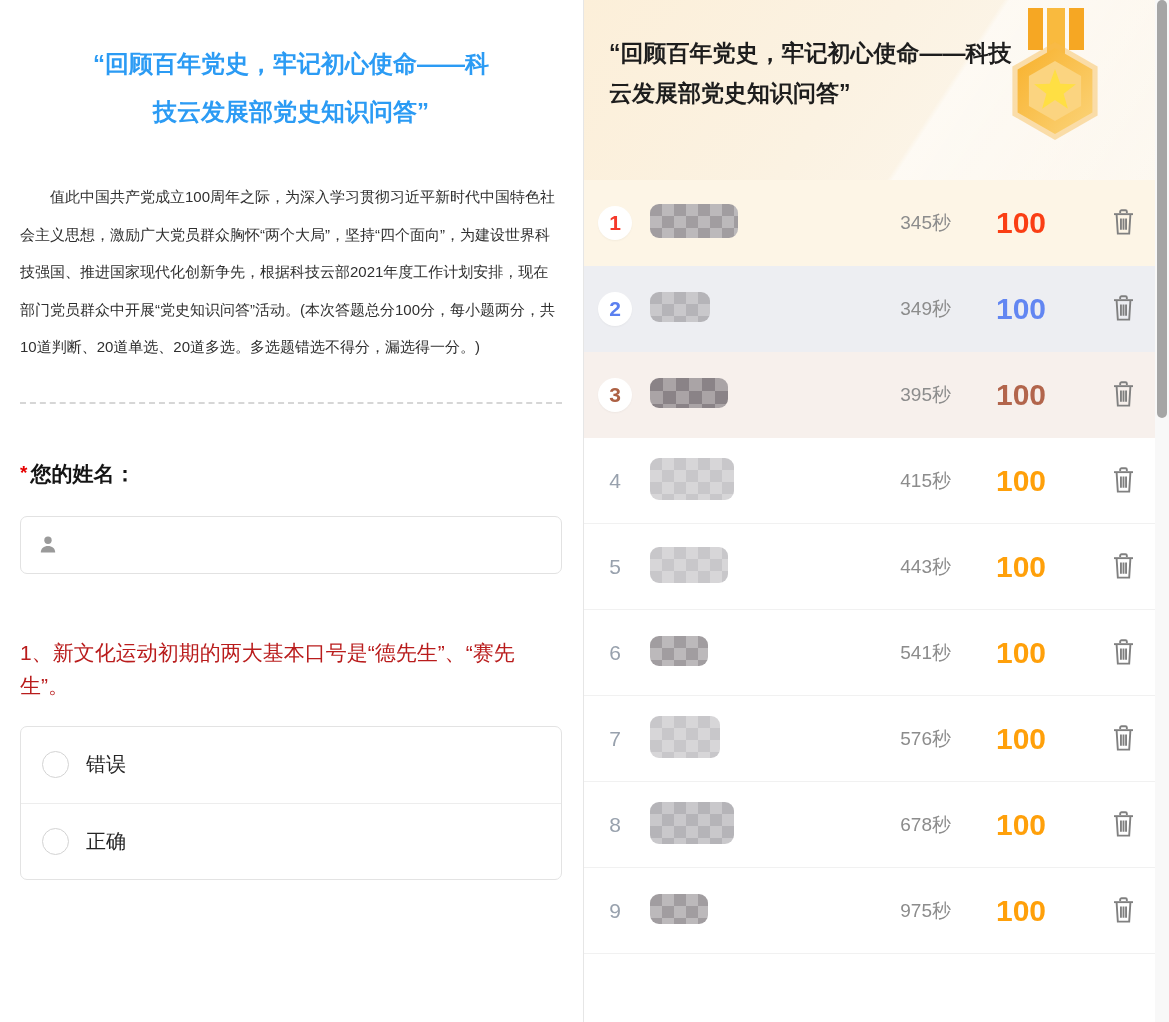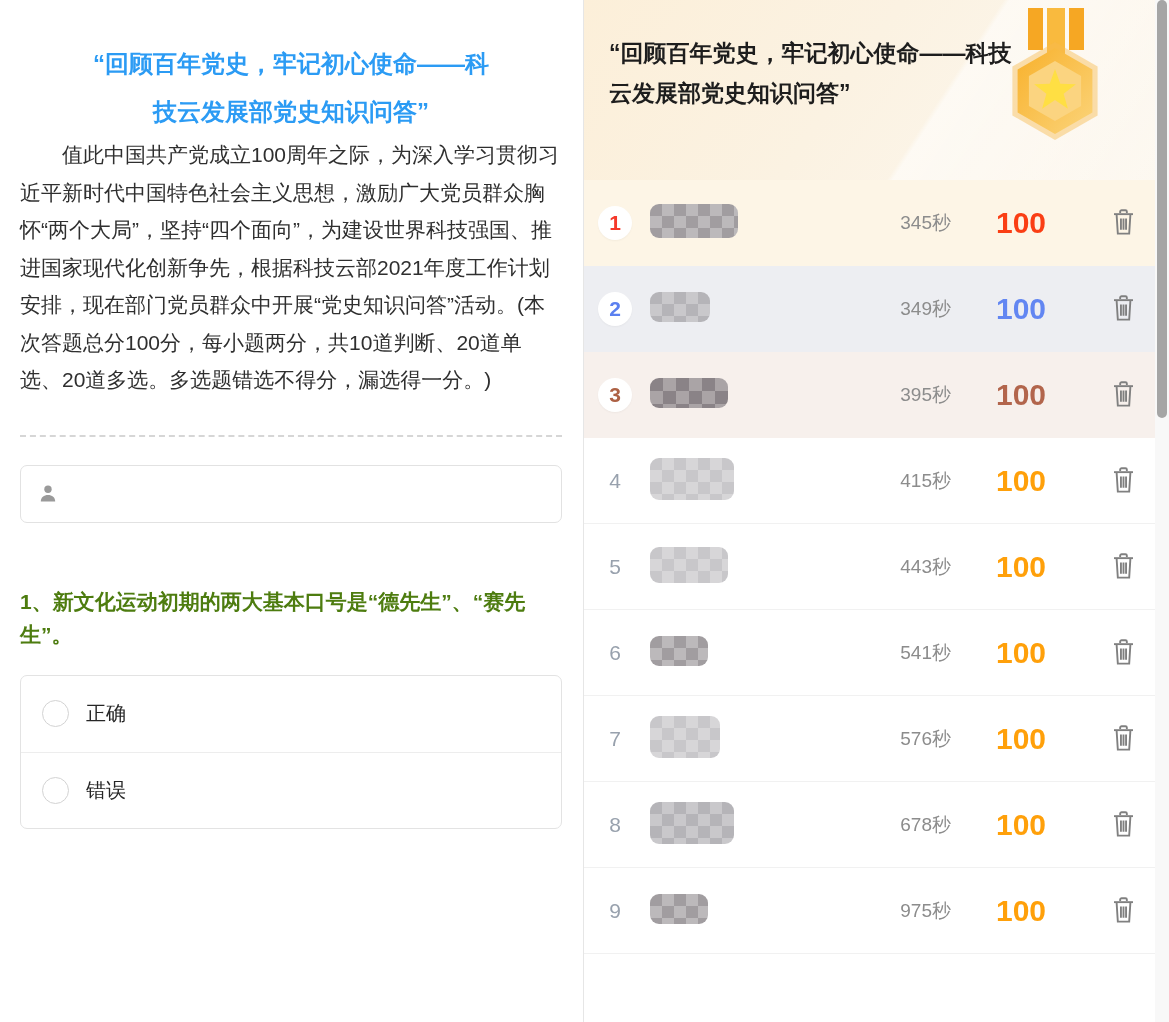--- a/index.html
+++ b/index.html
@@ -3,29 +3,29 @@
 <meta charset="utf-8">
 <style>
   * { box-sizing: border-box; margin: 0; padding: 0; }
   html,body { width:1169px; height:1022px; }
   body { font-family:"Liberation Sans","DejaVu Sans",sans-serif; background:#fff; overflow:hidden; }
   .screen { width:1169px; height:1022px; display:flex; overflow:hidden; background:#fff;align-items:flex-end; }
 
   
   .left-pane { width:584px; height:100%; border-right:1px solid #e6e6e6; padding:0 21px 0 20px; overflow:hidden; background:#fff; }
   .form-title { margin:40px auto 0; width:410px; text-align:center; font-size:24px; font-weight:bold; line-height:48px; color:#2b9bf4; }
-  .intro-text { font-size:21px; line-height:37.5px; color:#2f2f2f; text-indent:2em; letter-spacing:0; }
+  .intro-text { margin-top:42px; font-size:15px; line-height:37.5px; color:#2f2f2f; text-indent:2em; letter-spacing:0; }
   .dashed-divider { margin-top:36px; height:0; border-top:2px dashed #d6d6d6; }
   .name-label-row { margin-top:56px; font-size:21px; font-weight:bold; color:#141414; }
   .required-star { color:#e60000; font-size:19px; margin-right:3px; vertical-align:2px; font-weight:bold; }
   .name-input-box { margin-top:28px; height:58px; border:1px solid #e2e2e2; border-radius:7px; display:flex; align-items:center; padding:0 15px; background:#fff; }
   .person-icon { width:24px; height:24px; flex:0 0 auto; }
   .name-input { flex:1; border:none; outline:none; height:40px; margin-left:12px; font-size:19px; color:#333; background:transparent; }
   .question-block { margin-top:62px; }
-  .question-title { font-size:21px; font-weight:bold; color:#4d7c0f; line-height:33px; }
+  .question-title { font-size:21px; font-weight:normal; color:#b91c1c; line-height:33px; }
   .options-box { margin-top:24px; border:1px solid #e3e3e3; border-radius:7px; overflow:hidden; background:#fff; }
   .option-row { display:flex; align-items:center; height:76px; padding-left:21px; cursor:pointer; }
   .option-row + .option-row { border-top:1px solid #ededed; }
   .radio-circle { width:27px; height:27px; border-radius:50%; border:1px solid #d3d3d3; background:#fff; flex:0 0 auto; }
   .option-label { margin-left:17px; font-size:20px; color:#262626; }
 
   
   .right-pane { position:relative; width:585px; height:100%; overflow:hidden; background:#fff; }
   .rp-header { position:relative; height:180px; background:linear-gradient(125deg,#fcefd9 0%,#fbf2e2 45%,#fdf8f0 100%); overflow:hidden; }
   .rp-header::before { content:""; position:absolute; right:-80px; top:-120px; width:420px; height:320px; background:linear-gradient(115deg,rgba(255,255,255,0) 40%,rgba(255,255,255,.55) 41%,rgba(255,255,255,0) 90%); transform:rotate(8deg); }
@@ -61,38 +61,41 @@
 </head>
 <body>
 
 <div class="screen">
 
   <div class="left-pane">
     <h1 class="form-title">“回顾百年党史，牢记初心使命——科技云发展部党史知识问答”</h1>
     <p class="intro-text">值此中国共产党成立100周年之际，为深入学习贯彻习近平新时代中国特色社会主义思想，激励广大党员群众胸怀“两个大局”，坚持“四个面向”，为建设世界科技强国、推进国家现代化创新争先，根据科技云部2021年度工作计划安排，现在部门党员群众中开展“党史知识问答”活动。(本次答题总分100分，每小题两分，共10道判断、20道单选、20道多选。多选题错选不得分，漏选得一分。)</p>
     <div class="dashed-divider"></div>
 
+    <div class="name-label-row">
+      <span class="required-star">*</span><span>您的姓名：</span>
+    </div>
     <div class="name-input-box">
       <svg class="person-icon" viewBox="0 0 24 24">
         <circle cx="12" cy="7.2" r="3.7" fill="#9a9a9a"></circle>
         <path d="M4.8 19.5c0-4 3.2-6.4 7.2-6.4s7.2 2.4 7.2 6.4z" fill="#9a9a9a"></path>
       </svg>
       <input class="name-input" type="text" value="" placeholder="" style="">
     </div>
 
     <div class="question-block">
       <div class="question-title">1、新文化运动初期的两大基本口号是“德先生”、“赛先生”。</div>
       <div class="options-box">
         <div class="option-row">
           <span class="radio-circle"></span>
-          <span class="option-label">正确</span>
+          <span class="option-label">错误</span>
         </div>
         <div class="option-row">
           <span class="radio-circle"></span>
-          <span class="option-label">错误</span>
+          <span class="option-label">正确</span>
         </div>
       </div>
     </div>
   </div>
 
   <div class="right-pane">
     <div class="rp-header">
       <svg class="medal" viewBox="0 0 102 136">
         <rect x="24" y="0" width="15" height="42" fill="#f6a723"></rect>
         <rect x="43" y="0" width="18" height="48" fill="#f9ba3e"></rect>

